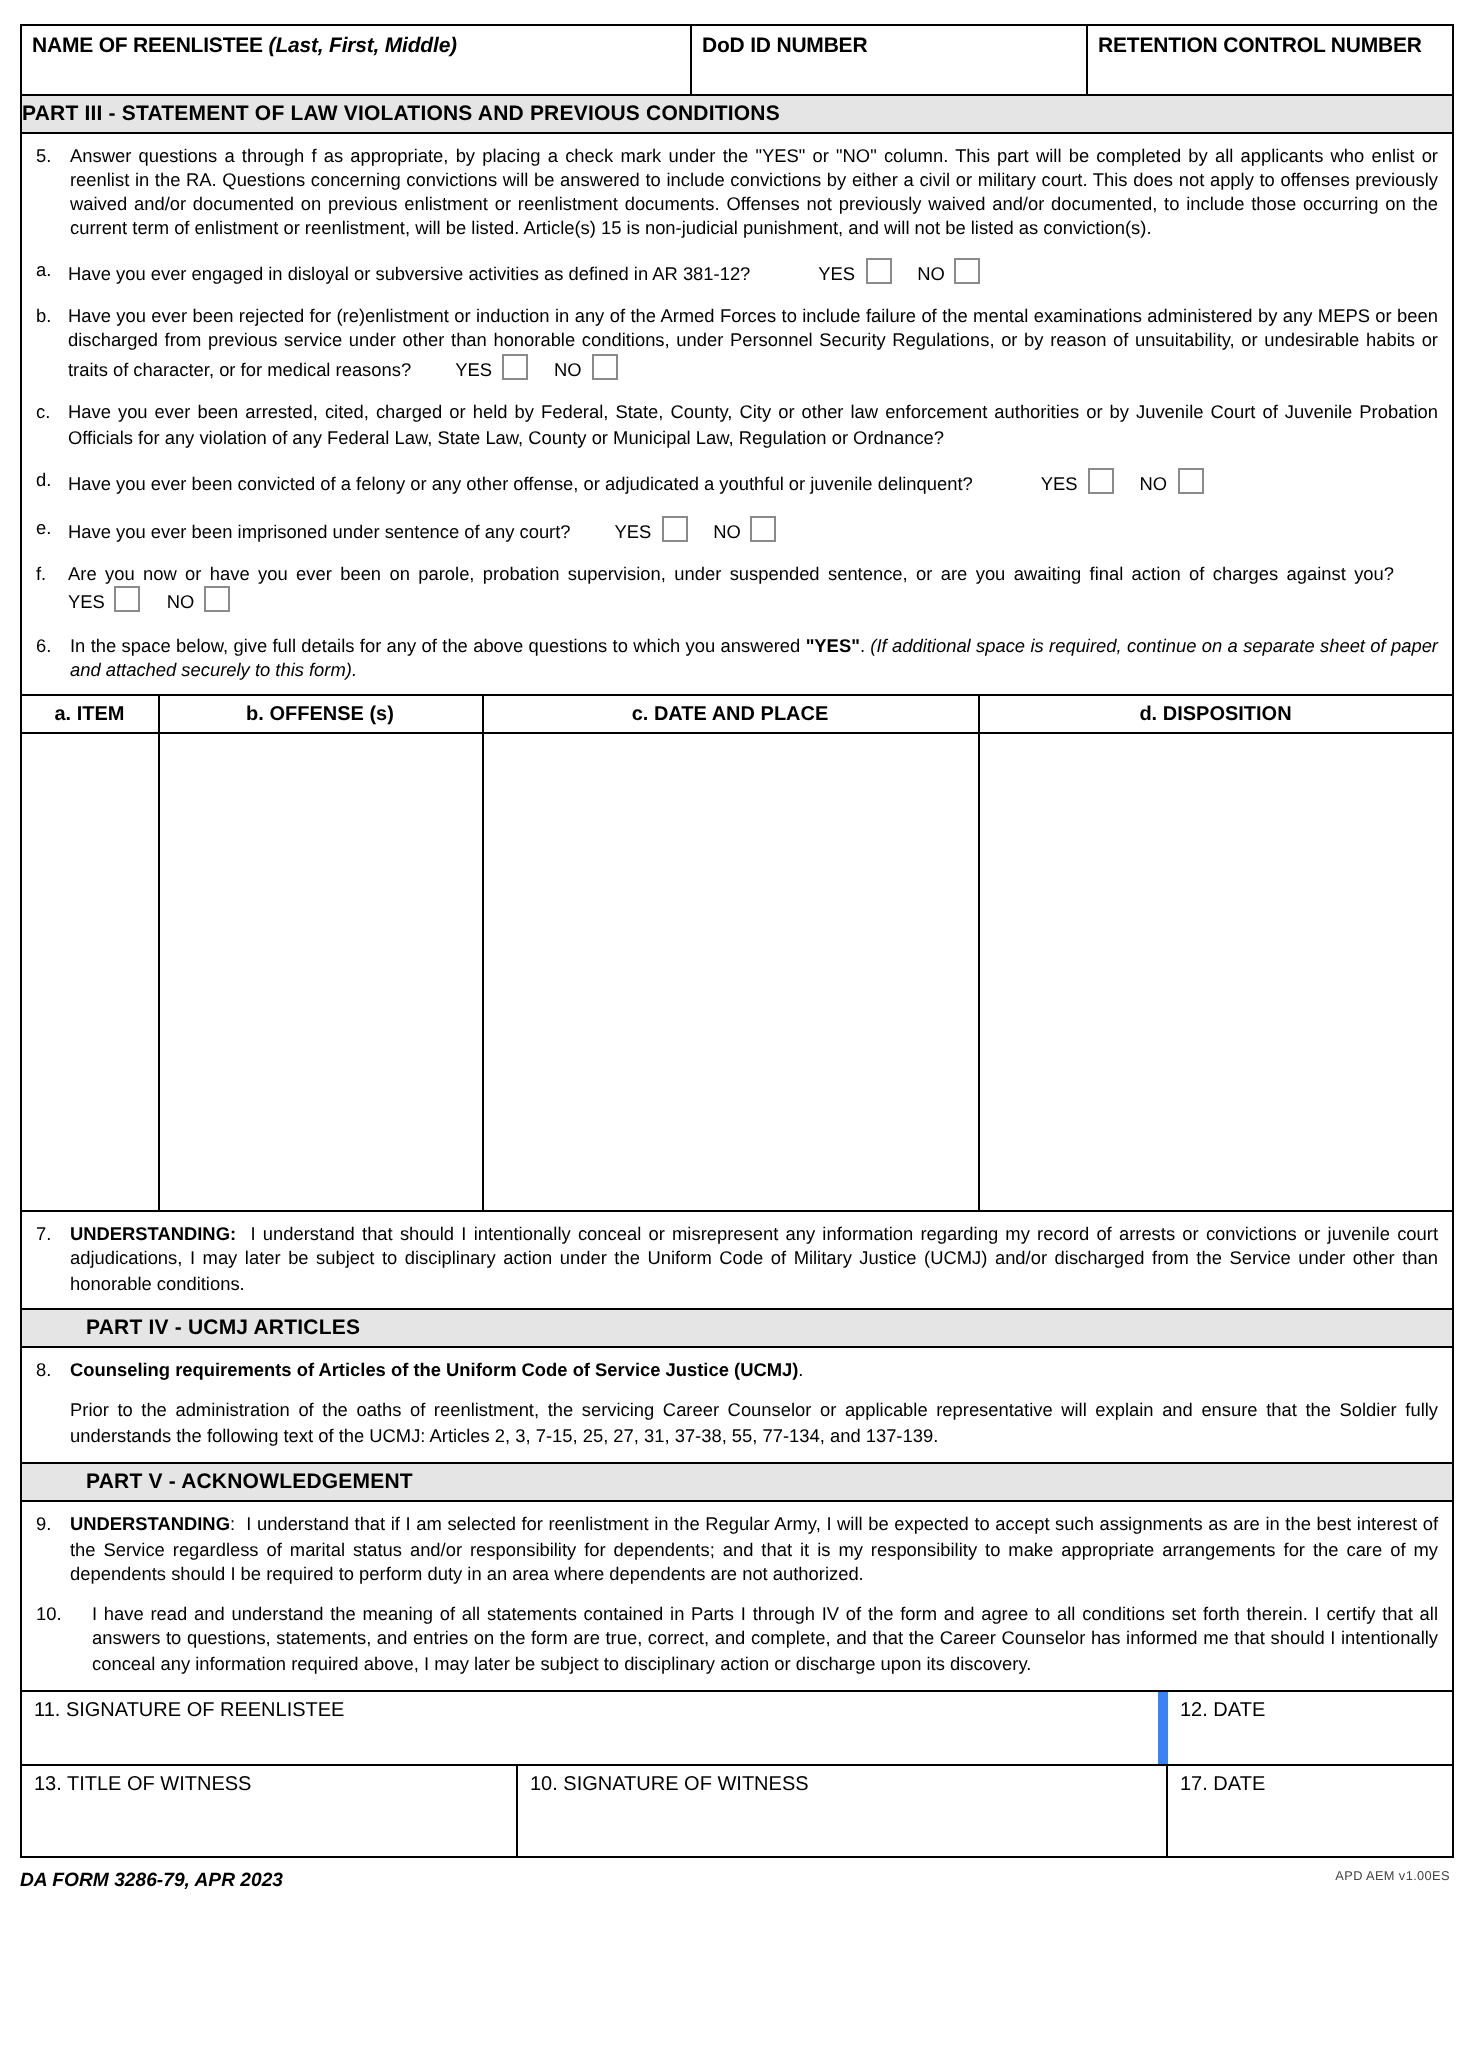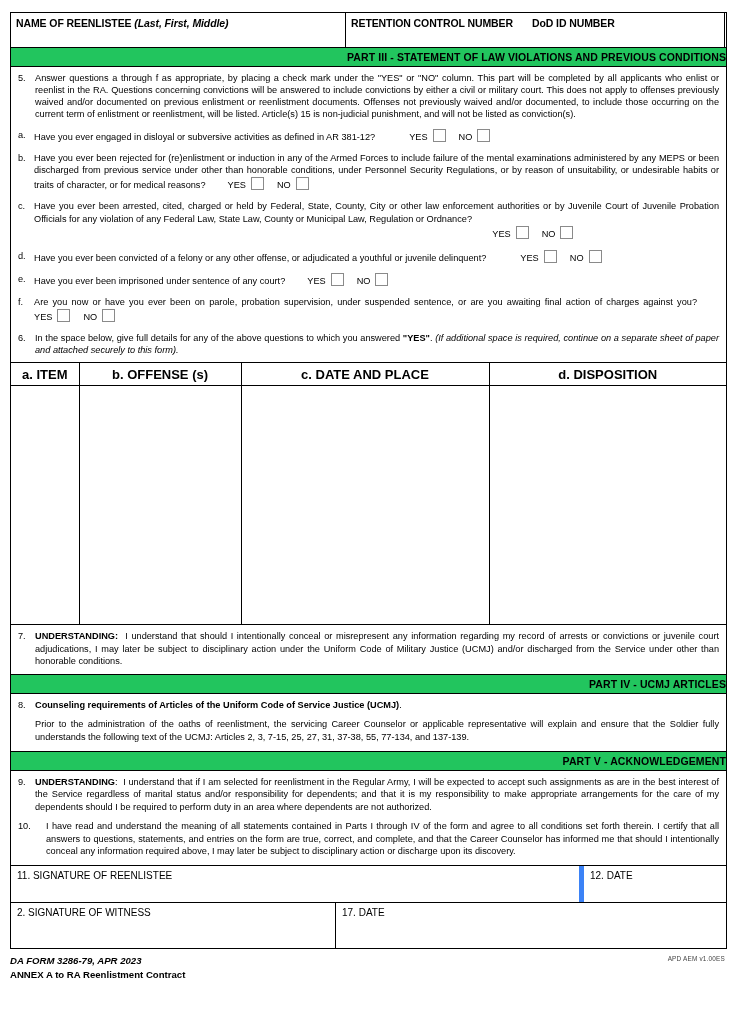--- a/index.html
+++ b/index.html
@@ -40,29 +40,29 @@
     font-weight: bold;
     letter-spacing: -0.1px;
   }
   .hdr-cell.c1 { width: 335px; border-right: 1px solid #000; }
   .hdr-cell.c2 { width: 198px; border-right: 1px solid #000; }
   .hdr-cell.c3 { width: 181px; }
   .hdr-cell i { font-style: italic; }
 
   
   .band {
-    background: #22c55e;
-    text-align: right;
+    background: #e5e5e5;
+    text-align: left;
     font-size: 10.5px;
     font-weight: bold;
     padding: 3px 0 3px 0;
     border-bottom: 1.5px solid #000;
     letter-spacing: 0.1px;
   }
-  .band-top { border-top: 1.5px solid #000; }
+  .band-top { border-top: 1.5px solid #000; padding-left: 32px; }
 
   
   .block {
     padding: 5px 7px 5px 7px;
     font-size: 9.2px;
     line-height: 1.32;
     text-align: justify;
   }
   .numbered {
     display: flex;
@@ -115,21 +115,21 @@
   
   .tbl {
     width: 100%;
     border-collapse: collapse;
     border-top: 1.5px solid #000;
     table-layout: fixed;
   }
   .tbl th {
     border: 1px solid #000;
     border-top: none;
-    font-size: 13px;
+    font-size: 10px;
     font-weight: bold;
     padding: 4px 0 3px 0;
     text-align: center;
   }
   .tbl th:first-child { border-left: none; }
   .tbl th:last-child { border-right: none; }
   .tbl td {
     border: 1px solid #000;
     border-bottom: none;
     height: 236px;
@@ -207,26 +207,26 @@
 <body>
 
 <div class="page">
   <div class="form-outer">
 
     <div class="hdr-row">
       <div class="hdr-cell c1">
         <span>NAME OF REENLISTEE</span>
         <i>(Last, First, Middle)</i>
       </div>
+      <div class="hdr-cell c2">
+        <span>DoD ID NUMBER</span>
+      </div>
       <div class="hdr-cell c3">
         <span>RETENTION CONTROL NUMBER</span>
       </div>
-      <div class="hdr-cell c2">
-        <span>DoD ID NUMBER</span>
-      </div>
     </div>
 
     <div class="band">PART III - STATEMENT OF LAW VIOLATIONS AND PREVIOUS CONDITIONS</div>
 
     <div class="block">
       <div class="numbered">
         <span class="num">5.</span>
         <span class="body">Answer questions a through f as appropriate, by placing a check mark under the "YES" or "NO" column. This part will be completed by all applicants who enlist or reenlist in the RA. Questions concerning convictions will be answered to include convictions by either a civil or military court. This does not apply to offenses previously waived and/or documented on previous enlistment or reenlistment documents. Offenses not previously waived and/or documented, to include those occurring on the current term of enlistment or reenlistment, will be listed. Article(s) 15 is non-judicial punishment, and will not be listed as conviction(s).</span>
       </div>
     </div>
@@ -248,26 +248,20 @@
           <span>Have you ever been rejected for (re)enlistment or induction in any of the Armed Forces to include failure of the mental examinations administered by any MEPS or been discharged from previous service under other than honorable conditions, under Personnel Security Regulations, or by reason of unsuitability, or undesirable habits or traits of character, or for medical reasons?</span><span class="sp-med"></span><span class="yn">
             <span class="lbl">YES</span><span class="chk"></span><span class="sp-sm"></span><span class="lbl">NO</span><span class="chk"></span>
           </span>
         </span>
       </div>
 
       <div class="q-item">
         <span class="letter">c.</span>
         <span class="qtext">
           <span>Have you ever been arrested, cited, charged or held by Federal, State, County, City or other law enforcement authorities or by Juvenile Court of Juvenile Probation Officials for any violation of any Federal Law, State Law, County or Municipal Law, Regulation or Ordnance?</span>
-          <span class="right-yn">
-            <span class="yn">
-              <span class="lbl">YES</span><span class="chk"></span><span class="sp-sm"></span><span class="lbl">NO</span><span class="chk"></span>
-            </span>
-            <span style="display:inline-block;width:140px"></span>
-          </span>
         </span>
       </div>
 
       <div class="q-item">
         <span class="letter">d.</span>
         <span class="qtext">
           <span>Have you ever been convicted of a felony or any other offense, or adjudicated a youthful or juvenile delinquent?</span><span class="sp-wide"></span><span class="yn">
             <span class="lbl">YES</span><span class="chk"></span><span class="sp-sm"></span><span class="lbl">NO</span><span class="chk"></span>
           </span>
         </span>
@@ -365,30 +359,32 @@
     <div class="sig-row">
       <div class="sig-cell r1a">
         <span>11.  SIGNATURE OF REENLISTEE</span>
       </div>
       <div class="sig-cell r1b">
         <span>12.  DATE</span>
       </div>
     </div>
 
     <div class="sig-row">
+      <div class="sig-cell r2a">
+        <span>13.  TITLE OF WITNESS</span>
+      </div>
       <div class="sig-cell r2b">
-        <span>2.  SIGNATURE OF WITNESS</span>
+        <span>10.  SIGNATURE OF WITNESS</span>
       </div>
       <div class="sig-cell r2c">
         <span>17.  DATE</span>
       </div>
     </div>
 
   </div>
 
   <div class="footer">
     <div class="f-left">
       <div>DA FORM 3286-79, APR 2023</div>
-      <div class="l2">ANNEX A to RA Reenlistment Contract</div>
     </div>
     <div class="f-right">APD AEM v1.00ES</div>
   </div>
 </div>
 
 </body></html>

